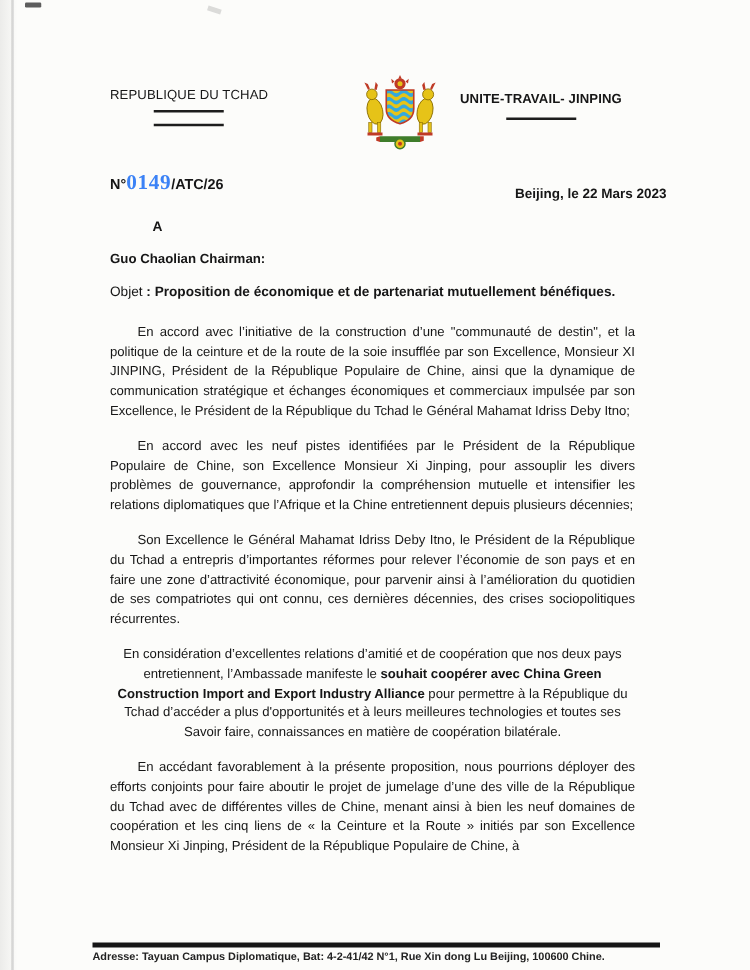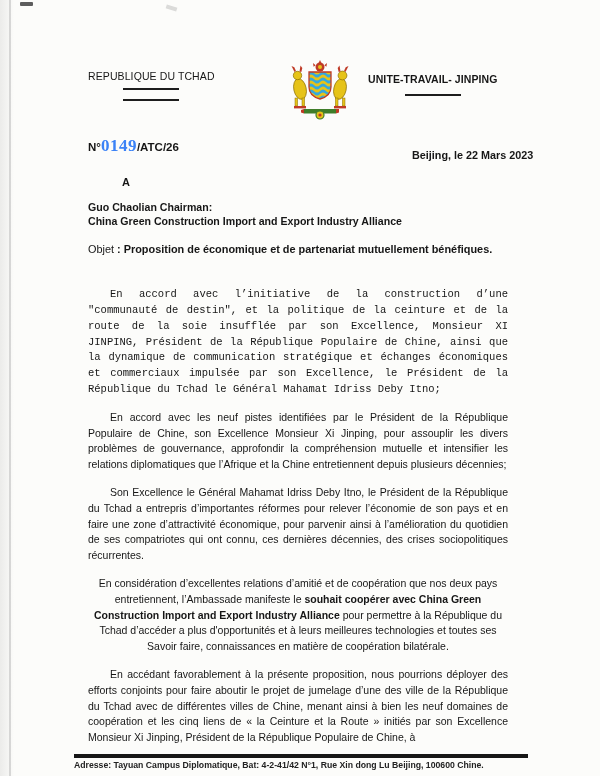--- a/index.html
+++ b/index.html
@@ -46,21 +46,21 @@
   }
   .date-line { position: absolute; left: 368px; top: 149px; font-weight: bold; font-size: 10.8px; margin-left: 44px; }
 
   
   .content { position: absolute; left: 88px; top: 175px; width: 420px; font-size: 10.5px; line-height: 15.8px; }
   .addressee-a { font-weight: bold; font-size: 11px; margin: 0 0 0 34px; }
   .recipient { margin-top: 9px; font-weight: bold; line-height: 14.5px; font-size: 10.6px; }
   .subject { margin-top: 13px; font-weight: bold; font-size: 10.9px; line-height: 15.5px; }
   .subject .subject-label { font-weight: normal; }
   .content p { margin: 12px 0 0 0; text-align: justify; text-indent: 22px; }
-  .content p.first-para { margin-top: 30px; font-family: Liberation Mono, monospace; }
+  .content p.first-para { margin-top: 16px; }
   .content p.no-indent { text-indent: 0; text-align: center; }
   .bold-inline { font-weight: bold; }
 
   
   .footer { position: absolute; left: 74px; top: 754px; width: 454px; }
   .footer-rule { height: 4px; background: #161616; }
   .footer-text {
     margin-top: 2px; text-align: left; font-weight: bold;
     font-size: 8.7px; color: #222; white-space: nowrap;
   }
@@ -134,21 +134,20 @@
   </div>
 
   <div class="ref-line"><span>N°</span><span class="ref-number" style="color:#3b82f6;">0149</span><span>/ATC/26</span></div>
   <div class="date-line">Beijing, le 22 Mars 2023</div>
 
   <div class="content">
     <div class="addressee-a">A</div>
 
     <div class="recipient">
       <div>Guo Chaolian Chairman:</div>
-      <div>China Green Construction Import and Export Industry Alliance</div>
     </div>
 
     <div class="subject"><span class="subject-label">Objet</span><span> : Proposition de économique et de partenariat mutuellement bénéfiques.</span></div>
 
     <p class="first-para">En accord avec l’initiative de la construction d’une "communauté de destin", et la politique de la ceinture et de la route de la soie insufflée par son Excellence, Monsieur XI JINPING, Président de la République Populaire de Chine, ainsi que la dynamique de communication stratégique et échanges économiques et commerciaux impulsée par son Excellence, le Président de la République du Tchad le Général Mahamat Idriss Deby Itno;</p>
     <p>En accord avec les neuf pistes identifiées par le Président de la République Populaire de Chine, son Excellence Monsieur Xi Jinping, pour assouplir les divers problèmes de gouvernance, approfondir la compréhension mutuelle et intensifier les relations diplomatiques que l’Afrique et la Chine entretiennent depuis plusieurs décennies;</p>
     <p>Son Excellence le Général Mahamat Idriss Deby Itno, le Président de la République du Tchad a entrepris d’importantes réformes pour relever l’économie de son pays et en faire une zone d’attractivité économique, pour parvenir ainsi à l’amélioration du quotidien de ses compatriotes qui ont connu, ces dernières décennies, des crises sociopolitiques récurrentes.</p>
     <p class="no-indent"><span>En considération d’excellentes relations d’amitié et de coopération que nos deux pays entretiennent, l’Ambassade manifeste le </span><span class="bold-inline">souhait coopérer avec  China Green Construction Import and Export Industry Alliance</span><span> pour permettre à la République du Tchad d’accéder a plus d'opportunités et à leurs meilleures technologies et toutes ses Savoir faire, connaissances en matière de coopération bilatérale.</span></p>
     <p>En accédant favorablement à la présente proposition, nous pourrions déployer des efforts conjoints pour faire aboutir le projet de jumelage d’une des ville de la République du Tchad avec de différentes villes de Chine, menant ainsi à bien les neuf domaines de coopération et les cinq liens de « la Ceinture et la Route » initiés par son Excellence Monsieur Xi Jinping, Président de la République Populaire de Chine, à</p>
   </div>

